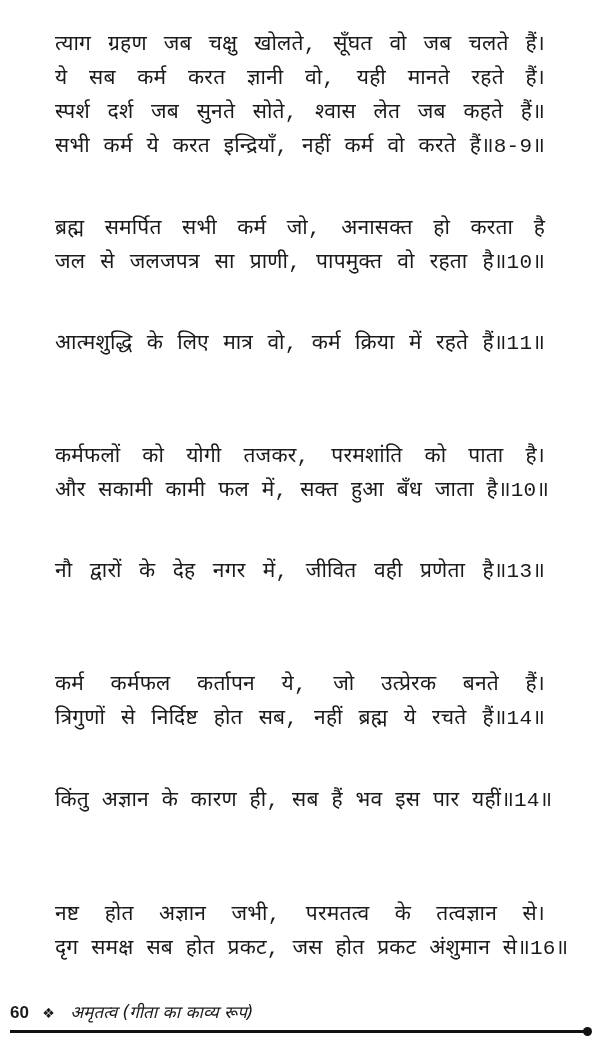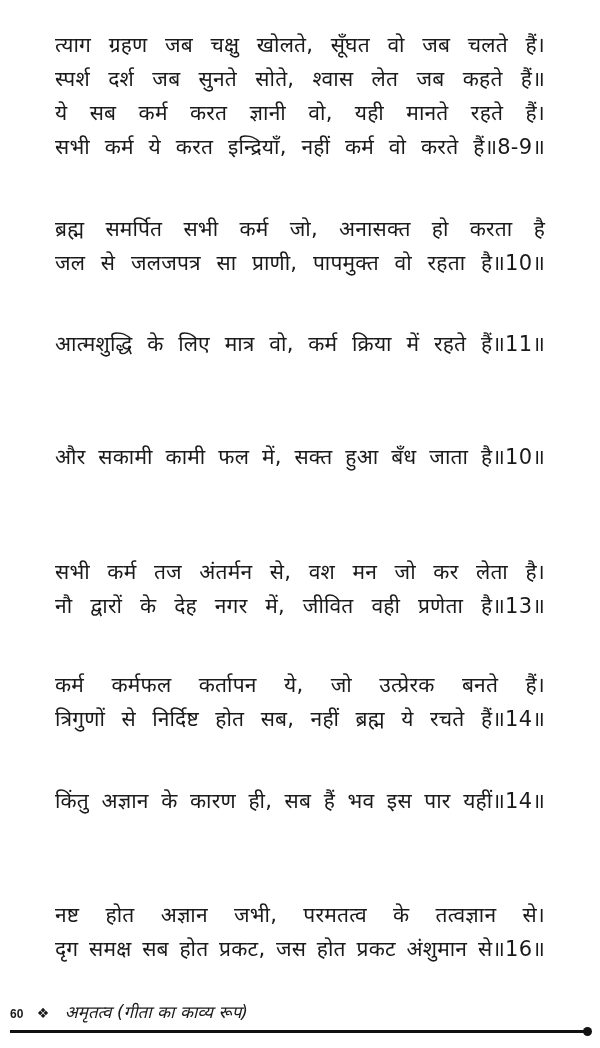--- a/index.html
+++ b/index.html
@@ -1,54 +1,54 @@
 <!DOCTYPE html>
 <html><head>
   <meta charset="utf-8">
   <style>
     html, body { margin: 0; padding: 0; background: #ffffff; }
     body { width: 600px; height: 1048px; position: relative; overflow: hidden; font-family: "DejaVu Sans", sans-serif; color: #1a1a1a; }
     .page { position: absolute; left: 0; top: 0; width: 600px; height: 1048px; }
     .stanza { position: absolute; left: 55px; width: 490px; }
-    .line { font-size: 21px; line-height: 34px; height: 34px; white-space: nowrap; text-align: justify; text-align-last: justify; letter-spacing: 0.2px; }
+    .line { font-size: 21px; line-height: 34px; height: 34px; white-space: nowrap; text-align: justify; text-align-last: justify; letter-spacing: 0.2px; font-family: Liberation Mono, monospace; }
     .footer { position: absolute; left: 10px; top: 1000px; width: 580px; }
     .footer-text { font-size: 17px; line-height: 24px; white-space: nowrap; }
-    .page-num { font-family: "Liberation Sans", sans-serif; font-weight: bold; font-size: 12px; margin-right: 8px; }
+    .page-num { font-family: "Liberation Sans", sans-serif; font-weight: bold; font-size: 17px; margin-right: 8px; }
     .ornament { font-size: 14px; margin-right: 10px; }
     .book-title { font-style: italic; }
     .rule { position: absolute; left: 0; top: 30px; width: 578px; height: 3px; background: #111; }
     .rule-dot { position: absolute; left: 573px; top: 27px; width: 9px; height: 9px; border-radius: 50%; background: #111; }
   </style>
 </head>
 <body>
 
 <div class="page">
 
   <div class="stanza" style="top:28px">
     <div class="line">त्याग ग्रहण जब चक्षु खोलते, सूँघत वो जब चलते हैं।</div>
+    <div class="line">ये सब कर्म करत ज्ञानी वो, यही मानते रहते हैं।</div>
     <div class="line">स्पर्श दर्श जब सुनते सोते, श्वास लेत जब कहते हैं॥</div>
-    <div class="line">ये सब कर्म करत ज्ञानी वो, यही मानते रहते हैं।</div>
     <div class="line">सभी कर्म ये करत इन्द्रियाँ, नहीं कर्म वो करते हैं॥8-9॥</div>
   </div>
 
   <div class="stanza" style="top:212px">
     <div class="line">ब्रह्म समर्पित सभी कर्म जो, अनासक्त हो करता है</div>
     <div class="line">जल से जलजपत्र सा प्राणी, पापमुक्त वो रहता है॥10॥</div>
   </div>
 
   <div class="stanza" style="top:327px">
     <div class="line">आत्मशुद्धि के लिए मात्र वो, कर्म क्रिया में रहते हैं॥11॥</div>
   </div>
 
   <div class="stanza" style="top:440px">
+    <div class="line">कर्मफलों को योगी तजकर, परमशांति को पाता है।</div>
     <div class="line">और सकामी कामी फल में, सक्त हुआ बँध जाता है॥10॥</div>
   </div>
 
   <div class="stanza" style="top:555px">
-    <div class="line">सभी कर्म तज अंतर्मन से, वश मन जो कर लेता है।</div>
     <div class="line">नौ द्वारों के देह नगर में, जीवित वही प्रणेता है॥13॥</div>
   </div>
 
   <div class="stanza" style="top:668px">
     <div class="line">कर्म कर्मफल कर्तापन ये, जो उत्प्रेरक बनते हैं।</div>
     <div class="line">त्रिगुणों से निर्दिष्ट होत सब, नहीं ब्रह्म ये रचते हैं॥14॥</div>
   </div>
 
   <div class="stanza" style="top:784px">
     <div class="line">किंतु अज्ञान के कारण ही, सब हैं भव इस पार यहीं॥14॥</div>

